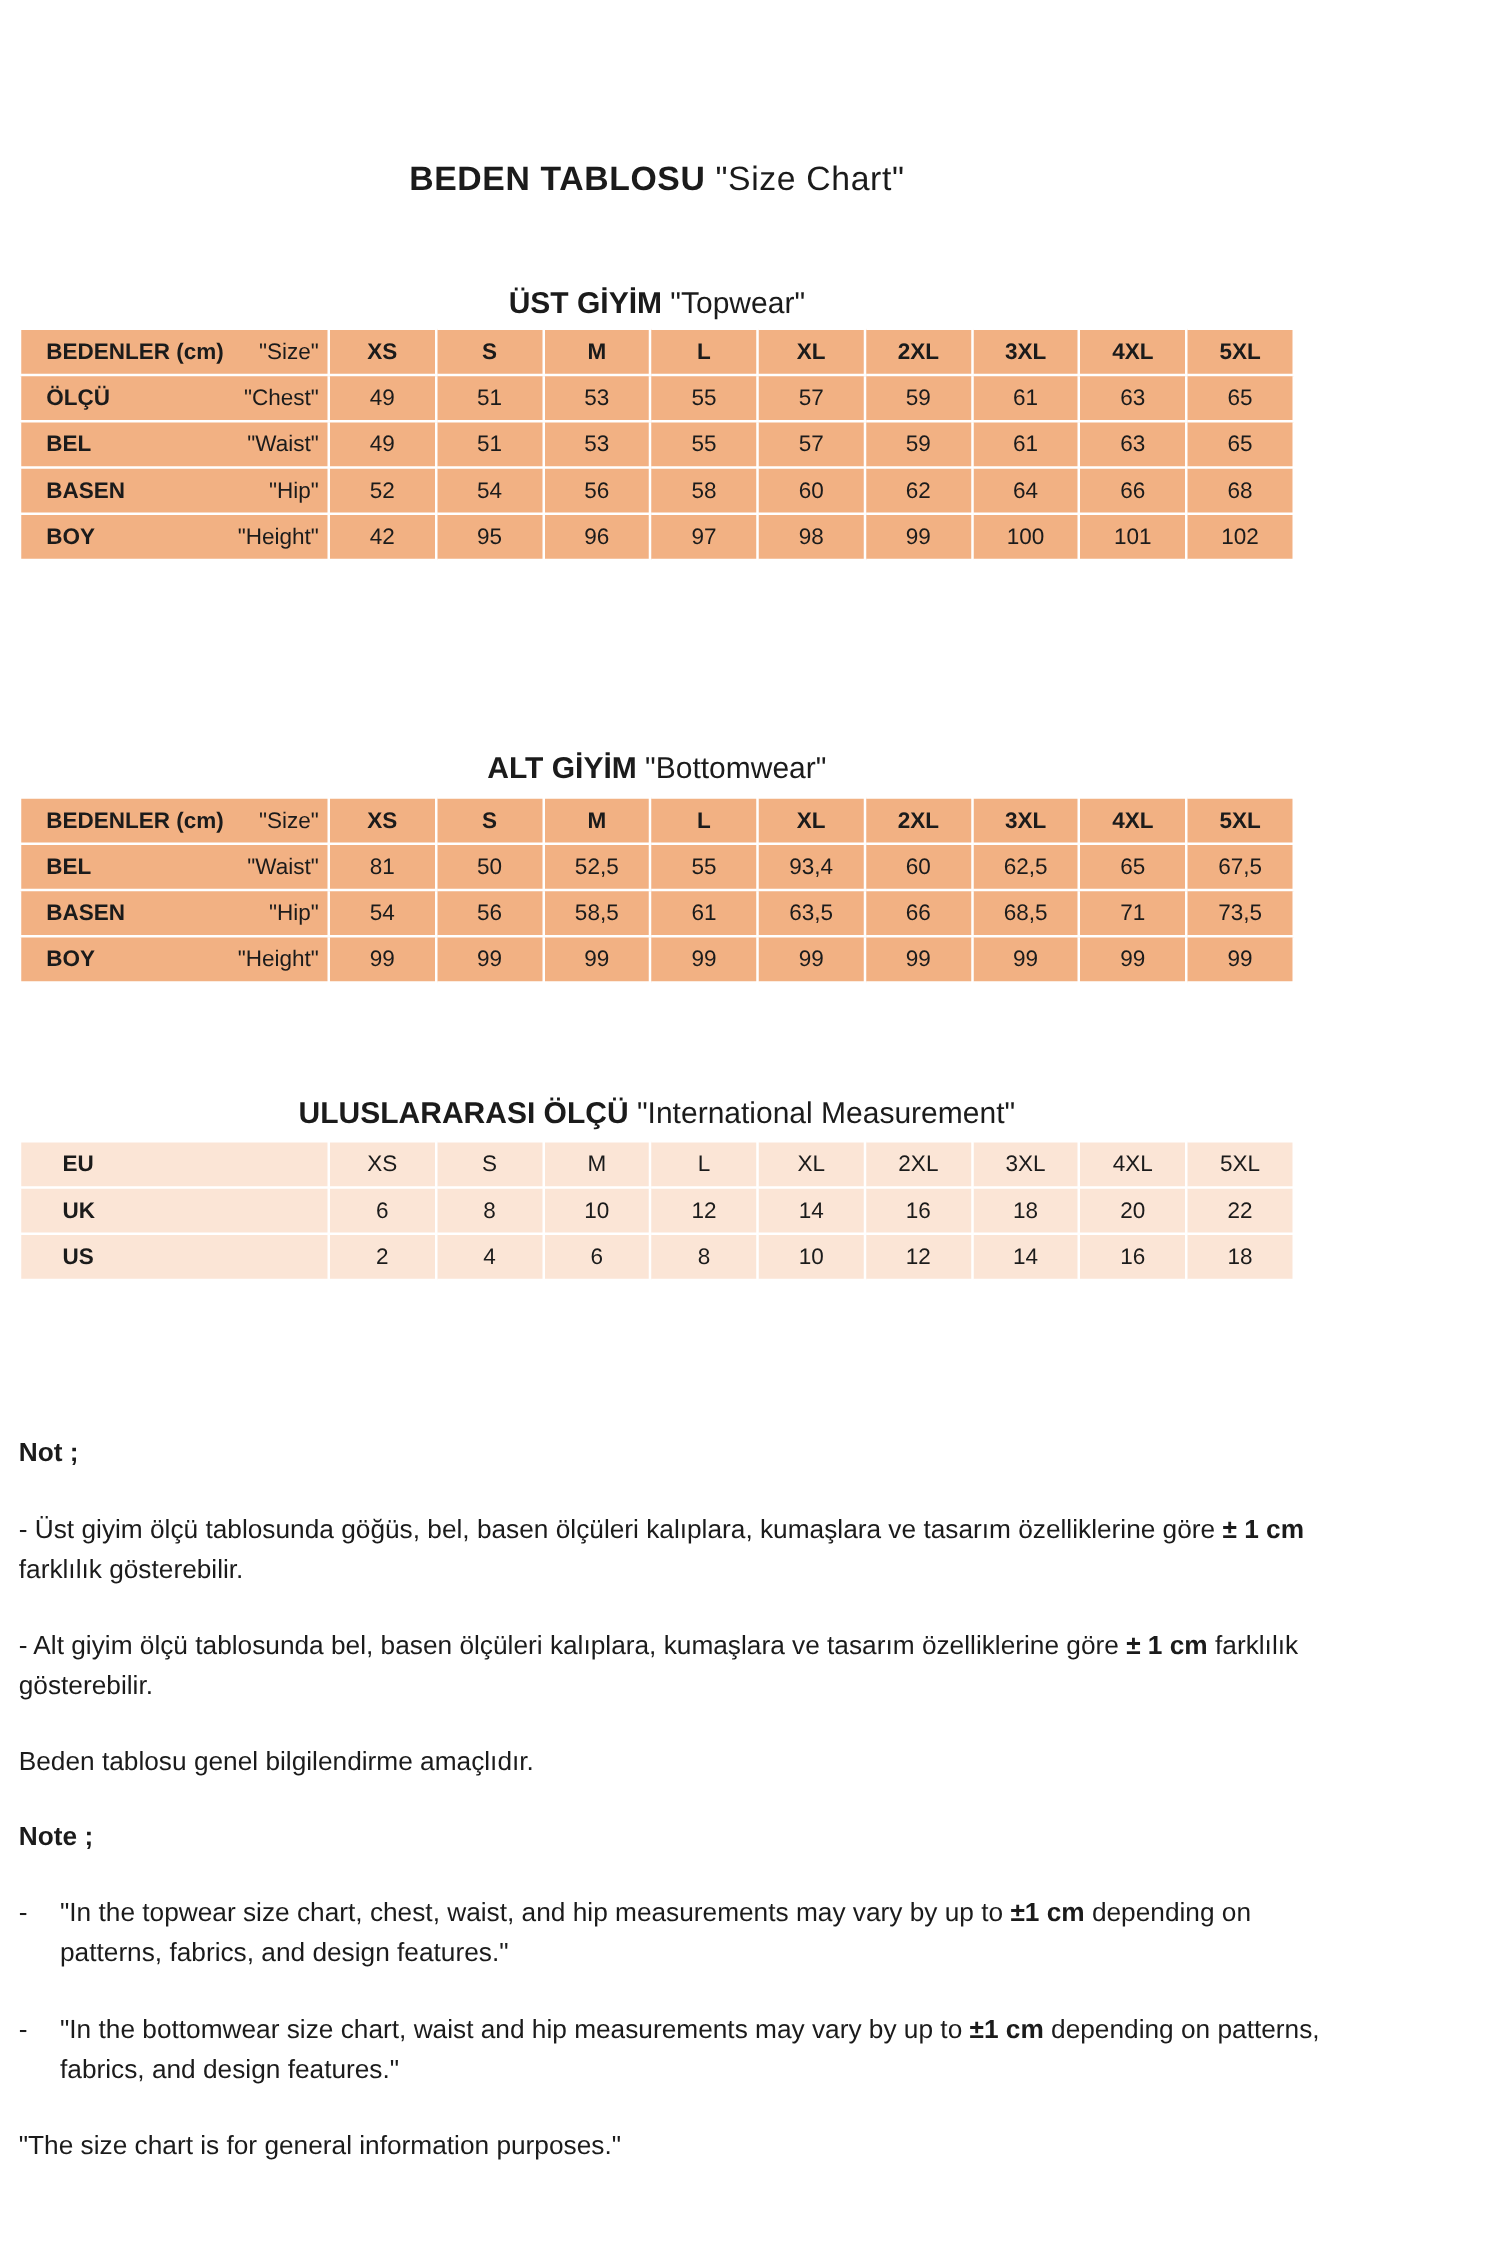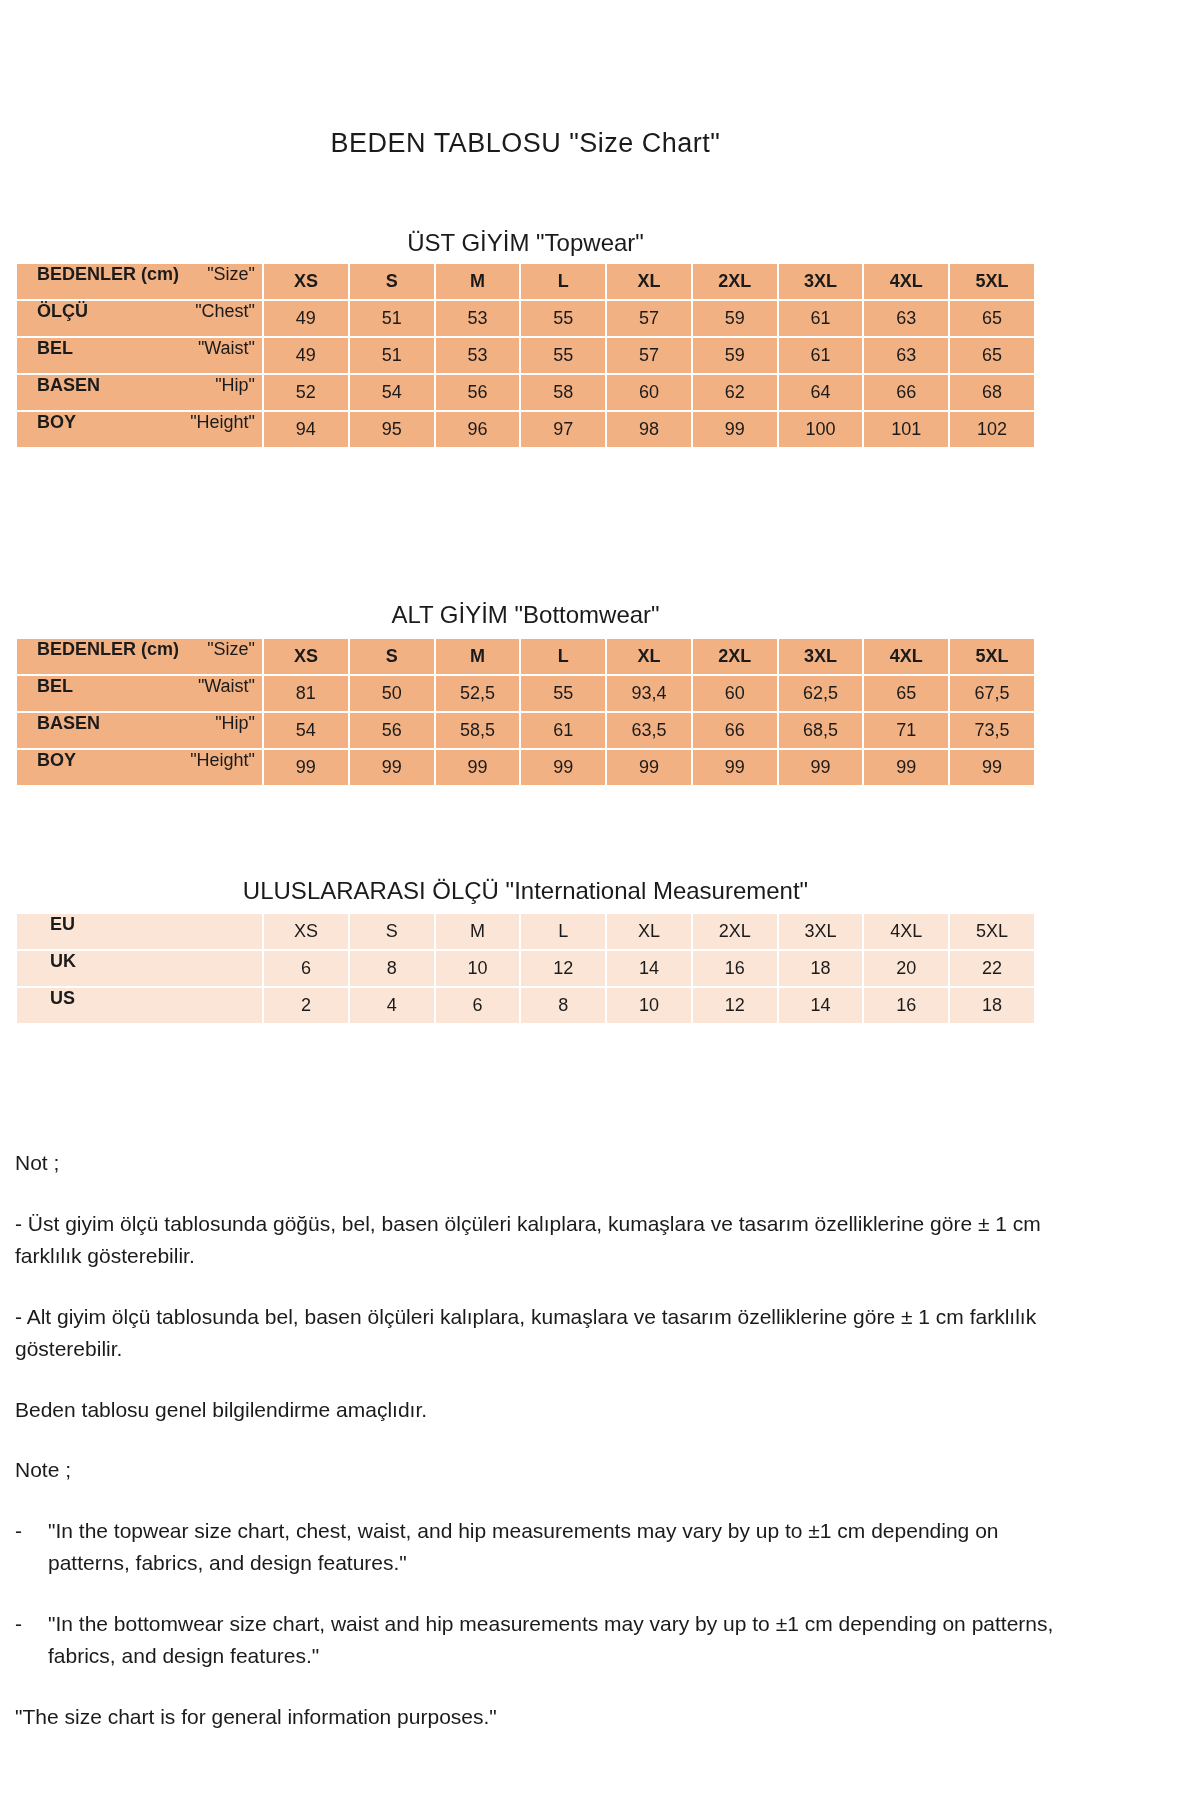--- a/index.html
+++ b/index.html
@@ -16,21 +16,21 @@
     font-family:"Liberation Sans",sans-serif;
     color:var(--ink);
   }
   .page{width:1200px;height:1800px;overflow:hidden;background:#fff;}
   .content{padding:128px 0 0 15px;width:1060px;}
 
   .main-title{
     margin:0;width:1021px;text-align:center;
     font-size:27px;font-weight:normal;letter-spacing:.5px;
   }
-  .b{font-weight:normal;}
+  .b{font-weight:bold;}
 
   .section-title{
     margin:0;width:1021px;text-align:center;
     font-size:24px;font-weight:normal;
   }
 
   #tables-root > section:nth-of-type(1) .section-title{margin-top:70px;}
   #tables-root > section:nth-of-type(1) .size-table{margin-top:5px;}
   #tables-root > section:nth-of-type(2) .section-title{margin-top:152px;}
   #tables-root > section:nth-of-type(2) .size-table{margin-top:8px;}
@@ -40,21 +40,21 @@
   .size-table{border-collapse:collapse;table-layout:fixed;width:1021px;}
   .size-table td{
     border:2px solid var(--grid);
     height:35px;padding:0;
     font-size:18px;text-align:center;vertical-align:middle;
   }
   .size-table.peach td{background:var(--fill-peach);}
   .size-table.light td{background:var(--fill-light);}
   .size-table td.label-cell{width:247px;}
   .label-wrap{
-    display:flex;justify-content:space-between;align-items:flex-start;
+    display:flex;justify-content:space-between;align-items:center;
     height:35px;padding:0 7px 0 20px;
   }
   .light .label-wrap{padding-left:33px;border-radius:14px;}
   .tr-label{font-weight:bold;white-space:nowrap;}
   .en-label{white-space:nowrap;}
   .header-row td.value-cell{font-weight:bold;}
 
   .notes{width:1048px;font-size:21px;line-height:1.55;}
   .note{margin-top:28px;}
   .notes > .note:first-child{margin-top:122px;}
@@ -147,21 +147,21 @@
                 <td class="value-cell">66</td>
                 <td class="value-cell">68</td>
               </tr>
               <tr class="data-row">
                 <td class="label-cell">
                   <div class="label-wrap">
                     <span class="tr-label">BOY</span>
                     <span class="en-label">"Height"</span>
                   </div>
                 </td>
-                <td class="value-cell">94</td>
+                <td class="value-cell">42</td>
                 <td class="value-cell">95</td>
                 <td class="value-cell">96</td>
                 <td class="value-cell">97</td>
                 <td class="value-cell">98</td>
                 <td class="value-cell">99</td>
                 <td class="value-cell">100</td>
                 <td class="value-cell">101</td>
                 <td class="value-cell">102</td>
               </tr>
             </tbody>

